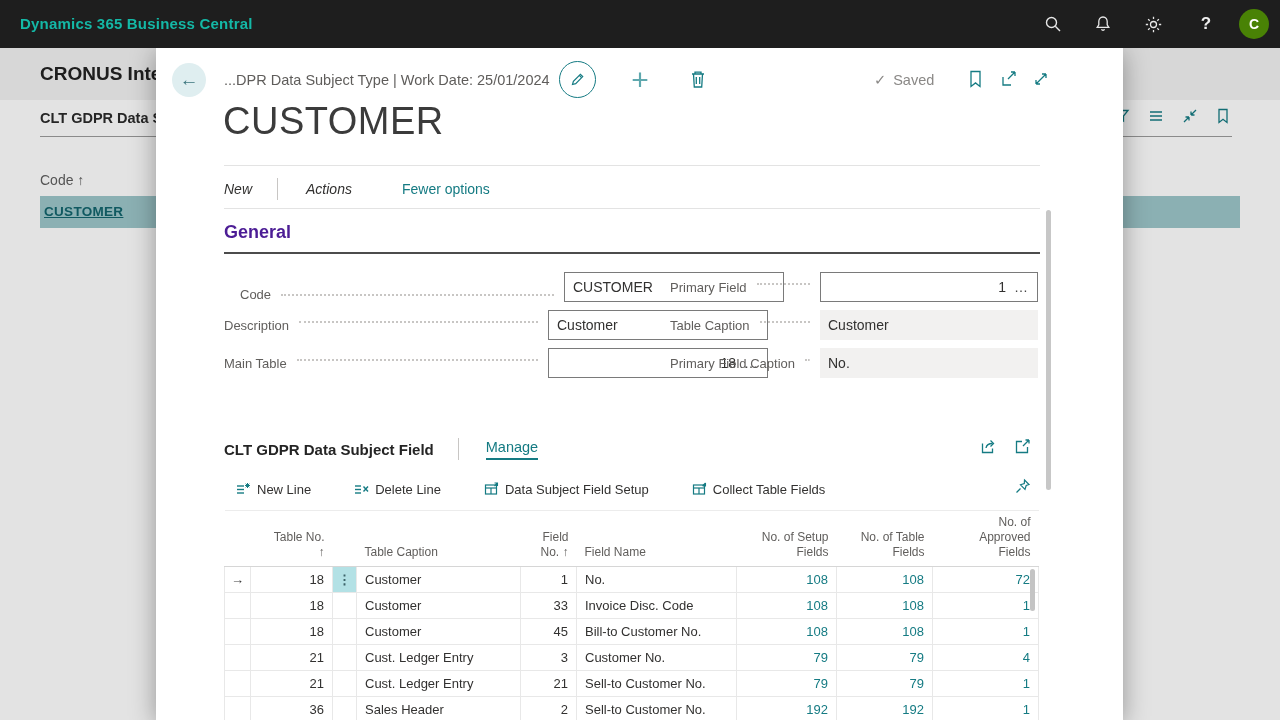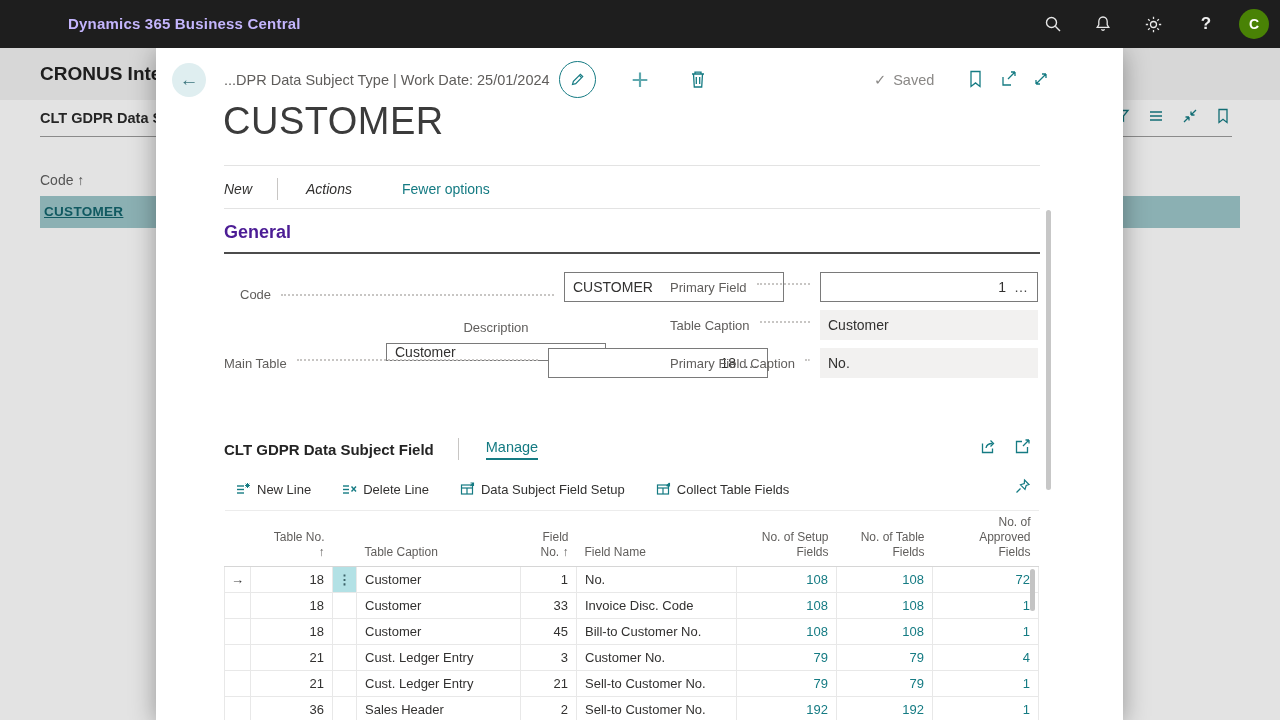--- a/index.html
+++ b/index.html
@@ -1,21 +1,21 @@
 <!DOCTYPE html>
 <html><head>
 <meta charset="utf-8">
 <style>
   * { margin:0; padding:0; box-sizing:border-box; }
   html,body { width:1280px; height:720px; overflow:hidden; font-family:"Liberation Sans", sans-serif; background:#fff; }
   .screen { position:relative; width:1280px; height:720px; overflow:hidden; }
 
   
   .topbar { position:absolute; top:0; left:0; width:1280px; height:48px; background:#1e1e1e; z-index:30; }
-  .topbar .brand { position:absolute; left:20px; top:0; height:36px; line-height:48px; color:#c4b5fd; font-size:15px; font-weight:700; letter-spacing:.2px;margin-left:48px; }
+  .topbar .brand { position:absolute; left:20px; top:0; height:36px; line-height:48px; color:#14b8a6; font-size:15px; font-weight:700; letter-spacing:.2px; }
   .tb-ic { position:absolute; top:12px; width:24px; height:24px; display:flex; align-items:center; justify-content:center; color:#e8e8e8; cursor:pointer; }
   .tb-help { font-size:17px; font-weight:700; color:#efefef; }
   .avatar { position:absolute; left:1239px; top:9px; width:30px; height:30px; border-radius:50%; background:#498205; color:#fff; font-size:14px; font-weight:700; display:flex; align-items:center; justify-content:center; }
 
   
   .backdrop { position:absolute; top:48px; left:0; width:1280px; height:672px; background:#fff; z-index:1; }
   .bd-band { position:absolute; top:0; left:0; width:1280px; height:52px; background:#f2f2f2; }
   .bd-company { position:absolute; left:40px; top:0; height:52px; line-height:52px; font-size:19px; font-weight:600; color:#222; white-space:nowrap; }
   .bd-pagetitle { position:absolute; left:40px; top:62px; font-size:14.5px; font-weight:700; color:#2b2b2b; white-space:nowrap; }
   .bd-rule { position:absolute; left:40px; top:88px; width:1192px; height:1px; background:#9d9d9d; }
@@ -56,21 +56,21 @@
   .assist { color:#444; font-size:14px; margin-left:8px; letter-spacing:1px; cursor:pointer; }
 
   .pg-scroll { position:absolute; left:890px; top:162px; width:5px; height:280px; background:#c7c7c7; border-radius:3px; }
 
   .part-head { position:absolute; left:68px; top:388px; height:26px; display:flex; align-items:center; }
   .part-title { font-size:15px; font-weight:700; color:#242424; }
   .part-sep { width:1px; height:22px; background:#c8c6c4; margin-left:24px; }
   .manage-tab { margin-left:27px; font-size:14.5px; color:#157b83; border-bottom:2px solid #157b83; padding-bottom:3px; cursor:pointer; }
   .part-ic { position:absolute; top:390px; width:19px; height:19px; color:#157b83; cursor:pointer; }
 
-  .part-toolbar { position:absolute; left:80px; top:428px; height:26px; display:flex; align-items:center; gap:31px; }
+  .part-toolbar { position:absolute; left:80px; top:428px; height:26px; display:flex; align-items:center; gap:43px; }
   .tool-item { display:flex; align-items:center; gap:6px; font-size:13px; color:#323130; cursor:pointer; }
   .tool-item svg { color:#157b83; }
   .pin-btn { position:absolute; left:858px; top:430px; width:18px; height:18px; color:#157b83; cursor:pointer; }
 
   
   .grid-wrap { position:absolute; left:68px; top:462px; width:816px; }
   table.grid { border-collapse:collapse; table-layout:fixed; width:814px; border-top:1px solid #ececec; }
   .grid col.c-ind{width:26px;} .grid col.c-tno{width:82px;} .grid col.c-dots{width:24px;}
   .grid col.c-cap{width:164px;} .grid col.c-fno{width:56px;} .grid col.c-fname{width:160px;}
   .grid col.c-setup{width:100px;} .grid col.c-tbl{width:96px;} .grid col.c-appr{width:106px;}
@@ -187,21 +187,21 @@
     <div class="sec-head">General</div>
     <div class="sec-underline"></div>
 
     <div class="field-row" style="left:84px; top:224px; width:544px;align-items:flex-end;">
       <span class="f-label">Code</span>
       <span class="f-leader"></span>
       <div class="f-input" style="width:220px;">
           <span class="val-l">CUSTOMER</span>
         </div>
     </div>
-    <div class="field-row" style="left:68px; top:272px; width:544px;flex-direction:column;">
+    <div class="field-row" style="left:68px; top:262px; width:544px;">
       <span class="f-label">Description</span>
       <span class="f-leader"></span>
       <div class="f-input" style="width:220px;">
           <span class="val-l">Customer</span>
         </div>
     </div>
     <div class="field-row" style="left:68px; top:300px; width:544px;">
       <span class="f-label">Main Table</span>
       <span class="f-leader"></span>
       <div class="f-input" style="width:220px;">

